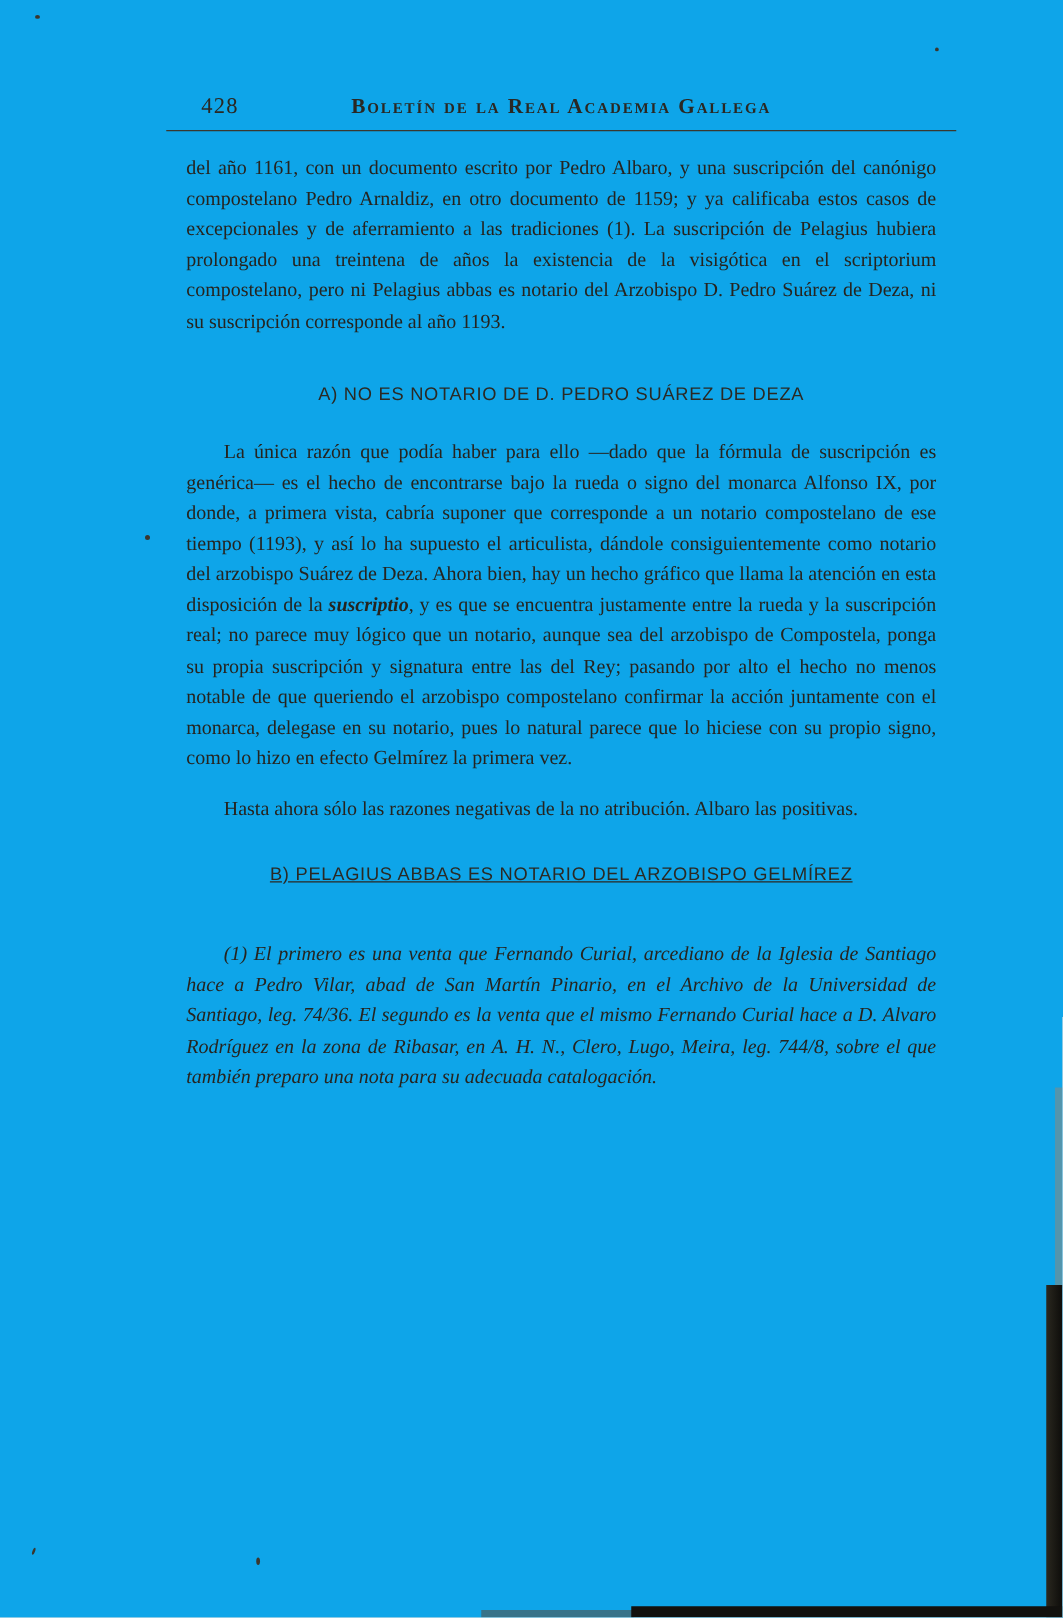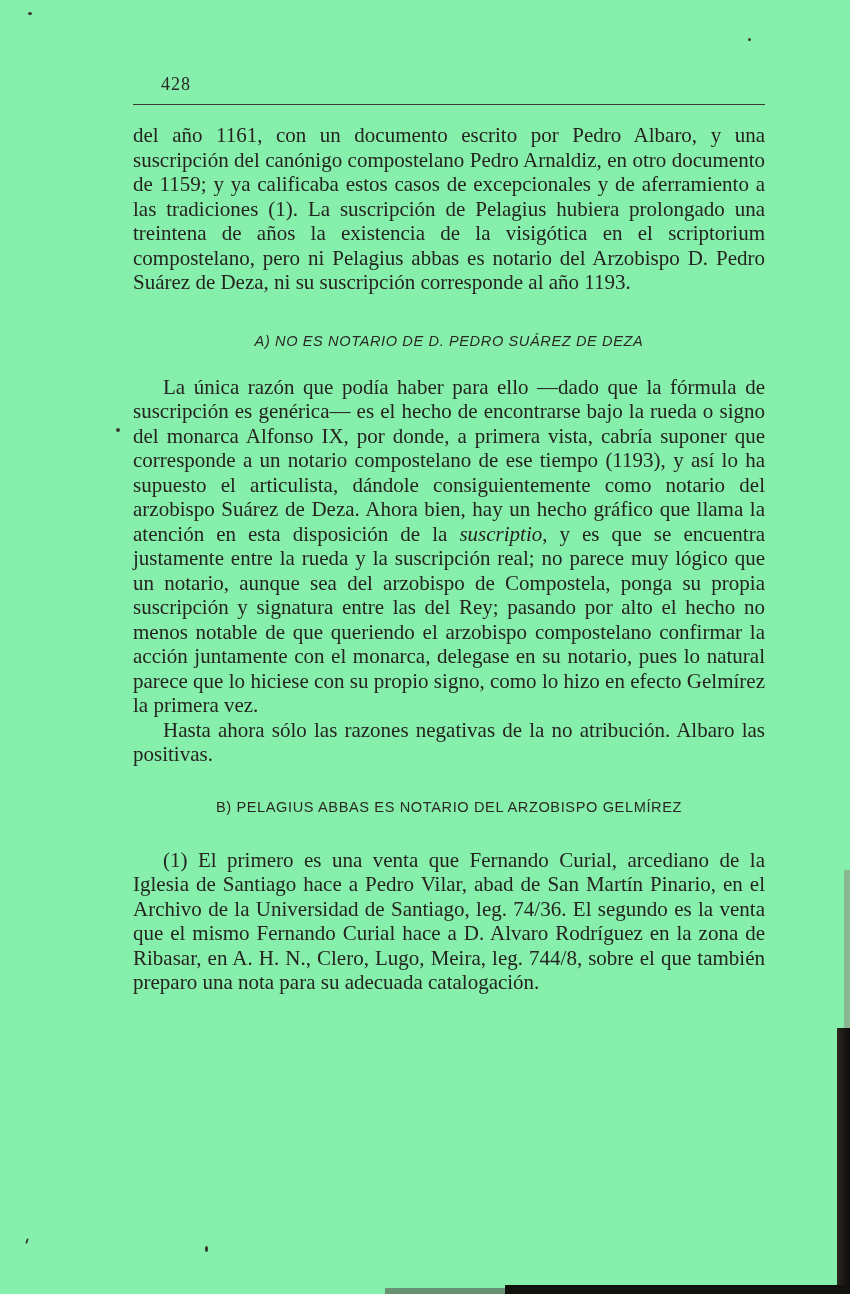--- a/index.html
+++ b/index.html
@@ -4,21 +4,21 @@
 <style>
   html, body {
     margin: 0;
     padding: 0;
     background: #e9e8e4;
   }
   .page {
     position: relative;
     width: 850px;
     height: 1294px;
-    background: #86efac;
+    background: #0ea5e9;
     overflow: hidden;
     font-family: "Liberation Serif", serif;
     color: #26241f;
     box-sizing: border-box;
   }
   .text-column {
     position: absolute;
     left: 133px;
     top: 74px;
     width: 632px;
@@ -47,50 +47,51 @@
     font-size: 17px;
     letter-spacing: 1.5px;
     color: #2a2823;
   }
   .header-rule {
     border: none;
     border-top: 1.5px solid #3a382f;
     margin: 0 0 18px 0;
   }
   .body-text p {
-    margin: 0;
-    font-size: 21px;
+    margin: 16px;
+    font-size: 16px;
     line-height: 24.5px;
     text-align: justify;
     color: #26241f;
   }
   .body-text p.indent {
     text-indent: 30px;
   }
   .section-heading {
     margin: 0;
     padding: 0;
     text-align: center;
     font-family: "Liberation Sans", sans-serif;
     font-weight: 500;
     font-size: 14.6px;
     letter-spacing: 0.6px;
     color: #2b2923;
   }
-  .heading-a { margin-top: 38px; margin-bottom: 26px; font-style: italic; }
-  .heading-b { margin-top: 32px; margin-bottom: 33px; }
+  .heading-a { margin-top: 38px; margin-bottom: 26px; }
+  .heading-b { margin-top: 32px; margin-bottom: 44px; text-decoration: underline; }
   .para-gap { margin-top: 0; }
-  .italic { font-style: italic; }
+  .italic { font-style: italic; font-weight: bold; }
   .footnote {
     margin-top: 40px;
     font-size: 14.6px;
     line-height: 21.5px;
     text-align: justify;
     text-indent: 30px;
     color: #26241f;
+    font-style: italic;
   }
   
   .artifact { position: absolute; background: #161511; }
   .artifact-right-bar {
     right: 0;
     top: 1028px;
     width: 13px;
     height: 266px;
     background: linear-gradient(to left, #0d0c0a, #2a281f);
   }
@@ -125,20 +126,21 @@
 </style>
 </head>
 <body>
 
 <div class="page">
 
   <div class="text-column">
 
     <div class="page-header">
       <span class="page-number">428</span>
+      <span class="journal-title">Boletín de la Real Academia Gallega</span>
     </div>
     <hr class="header-rule">
 
     <div class="body-text">
 
       <p>del año 1161, con un documento escrito por Pedro Albaro, y una suscripción del canónigo compostelano Pedro Arnaldiz, en otro documento de 1159; y ya calificaba estos casos de excepcionales y de aferramiento a las tradiciones (1). La suscripción de Pelagius hubiera prolongado una treintena de años la existencia de la visigótica en el scriptorium compostelano, pero ni Pelagius abbas es notario del Arzobispo D. Pedro Suárez de Deza, ni su suscripción corresponde al año 1193.</p>
 
       <h3 class="section-heading heading-a">A)  NO ES NOTARIO DE D. PEDRO SUÁREZ DE DEZA</h3>
 
       <p class="indent"><span>La única razón que podía haber para ello —dado que la fórmula de suscripción es genérica— es el hecho de encontrarse bajo la rueda o signo del monarca Alfonso IX, por donde, a primera vista, cabría suponer que corresponde a un notario compostelano de ese tiempo (1193), y así lo ha supuesto el articulista, dándole consiguientemente como notario del arzobispo Suárez de Deza. Ahora bien, hay un hecho gráfico que llama la atención en esta disposición de la </span><span class="italic">suscriptio</span><span>, y es que se encuentra justamente entre la rueda y la suscripción real; no parece muy lógico que un notario, aunque sea del arzobispo de Compostela, ponga su propia suscripción y signatura entre las del Rey; pasando por alto el hecho no menos notable de que queriendo el arzobispo compostelano confirmar la acción juntamente con el monarca, delegase en su notario, pues lo natural parece que lo hiciese con su propio signo, como lo hizo en efecto Gelmírez la primera vez.</span></p>

